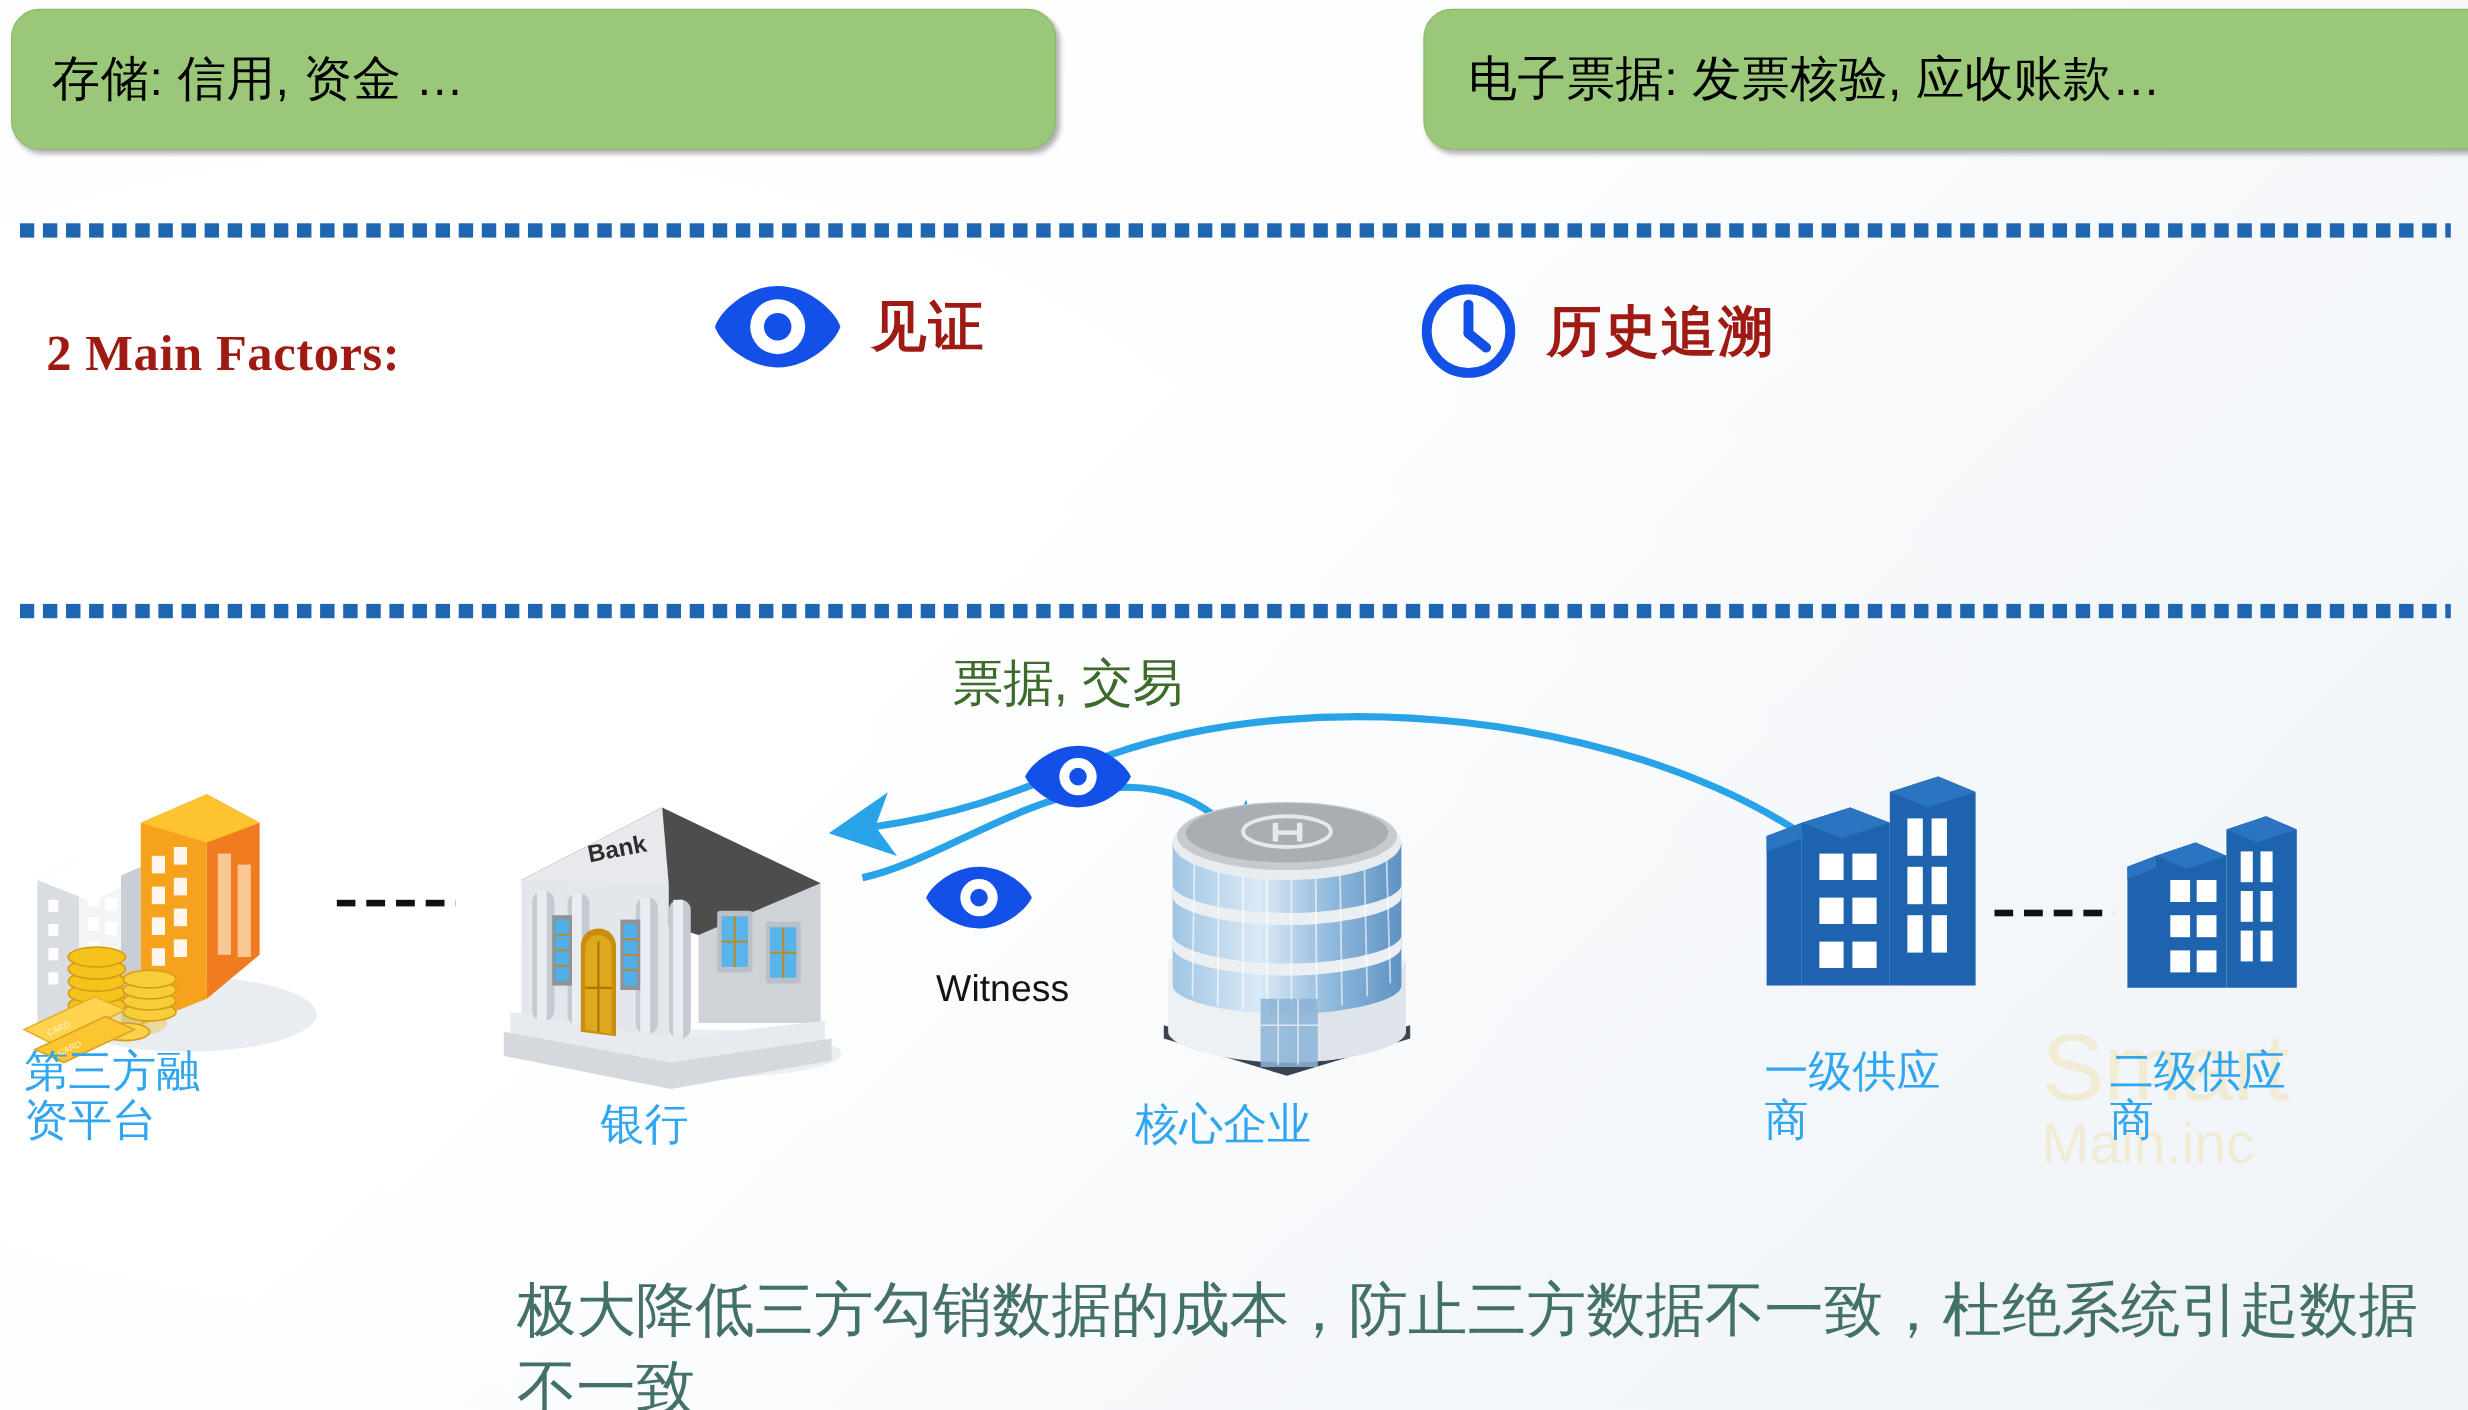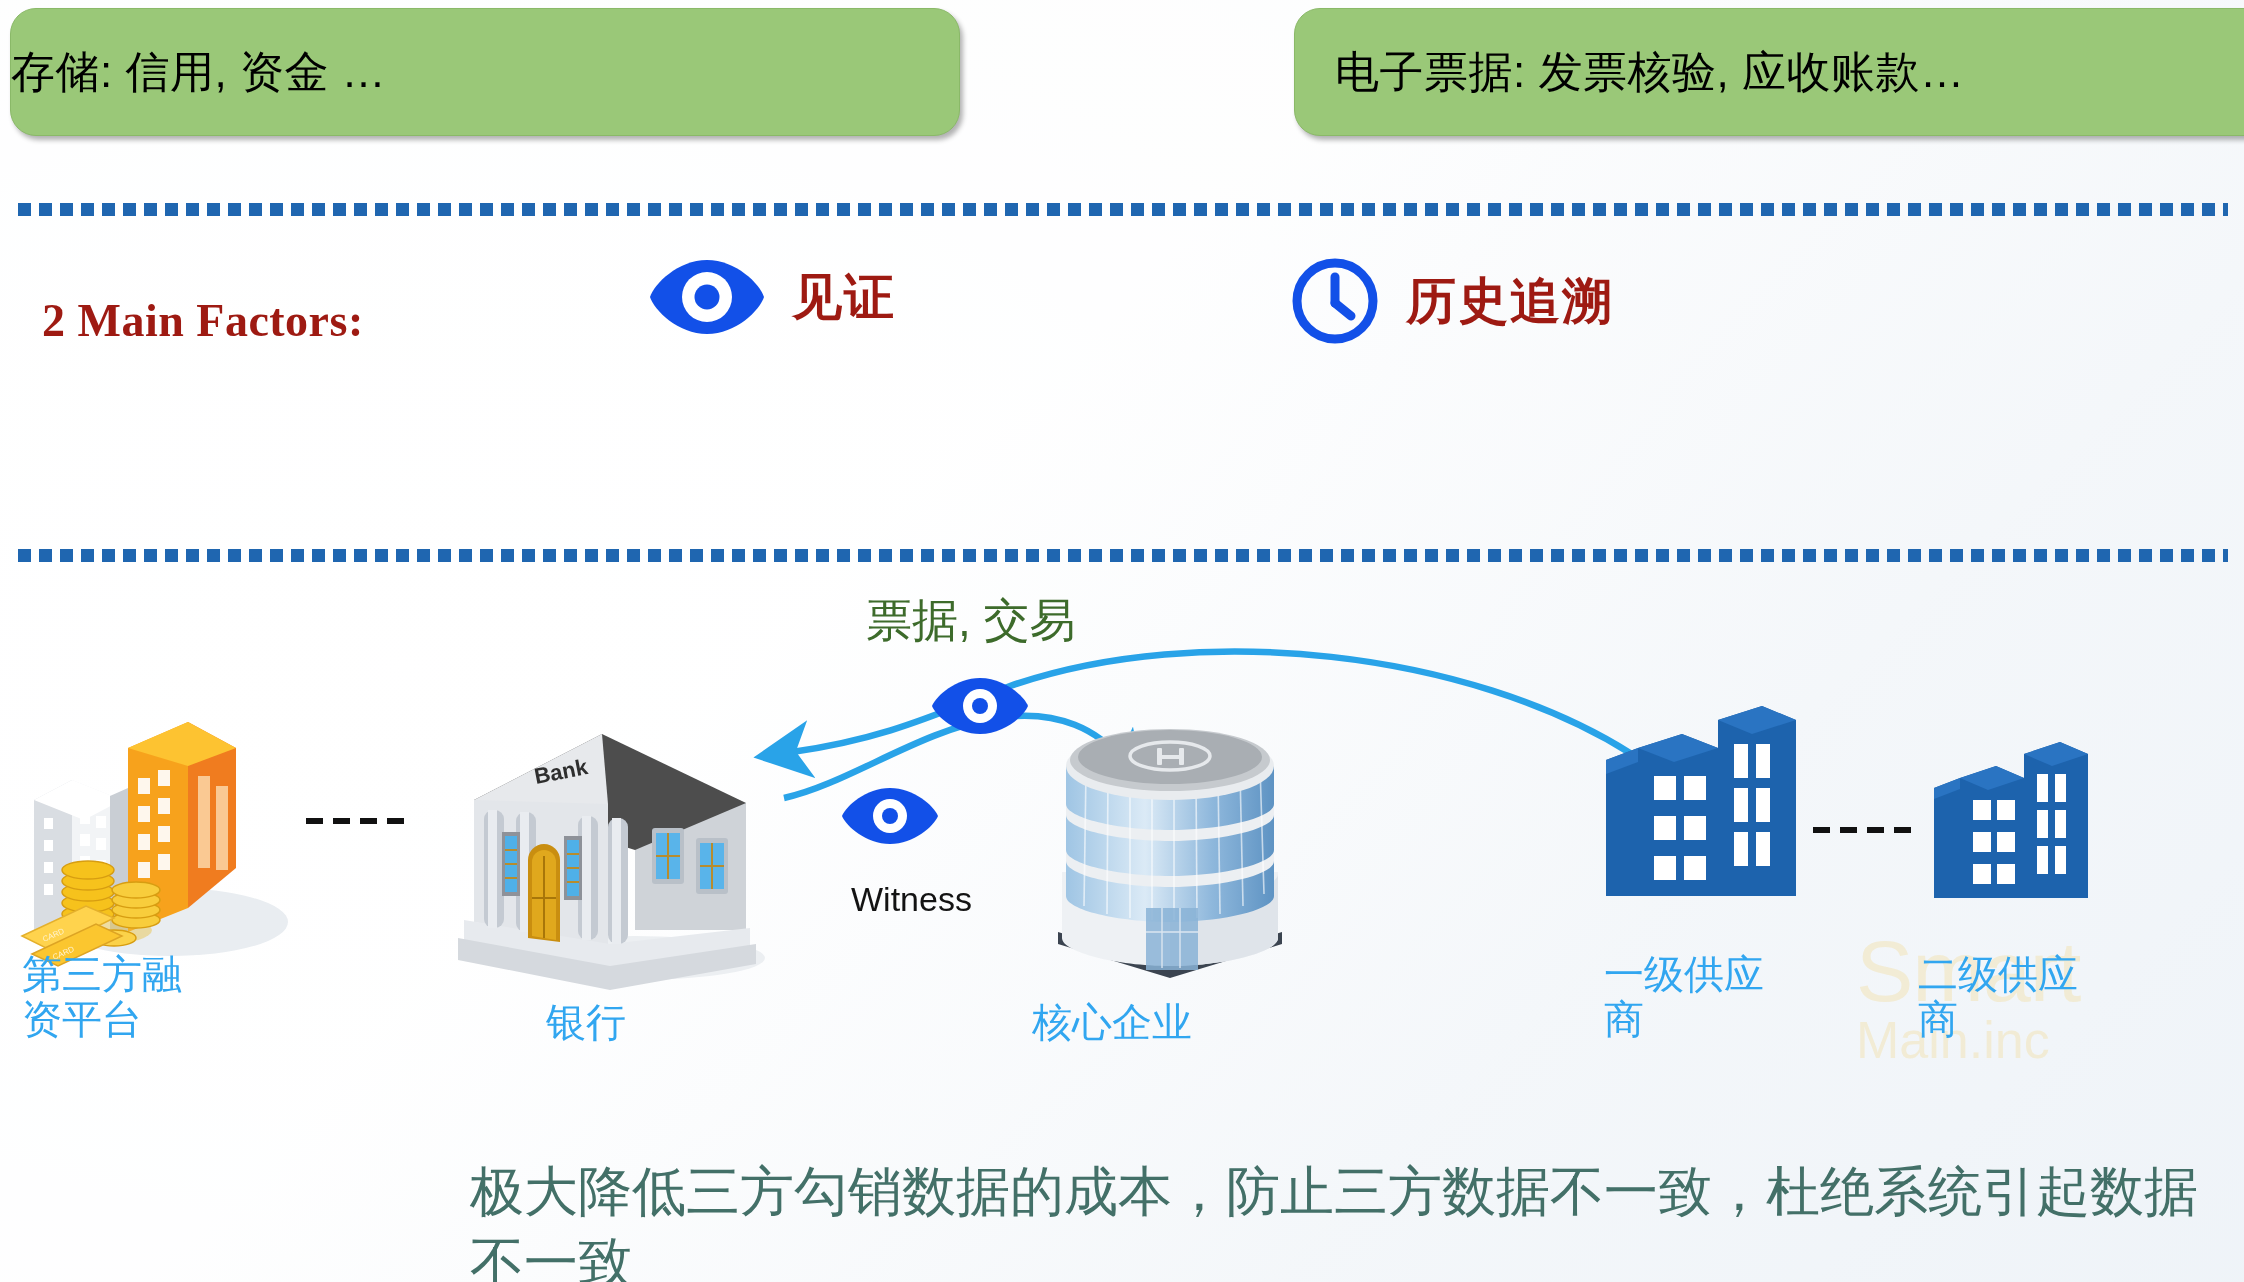--- a/index.html
+++ b/index.html
@@ -39,21 +39,21 @@
     align-items: center;
     box-sizing: border-box;
   }
   .green-box .gb-text {
     color: #000000;
     font-size: 44px;
     line-height: 1.15;
     letter-spacing: .5px;
     white-space: nowrap;
   }
-  #box-storage   { left: 10px;  top: 8px;  width: 950px; height: 128px; }
+  #box-storage   { left: 10px;  top: 8px;  width: 950px; height: 128px; padding-left: 36px; }
   #box-einvoice  { left: 1294px; top: 8px; width: 1120px; height: 128px; padding-left: 40px; }
 
   
   .dotted-rule {
     position: absolute;
     left: 18px;
     width: 2210px;
     height: 13px;
     background-image: linear-gradient(to right, #1f66b0 0 13px, transparent 13px 21px);
     background-size: 21px 13px;

